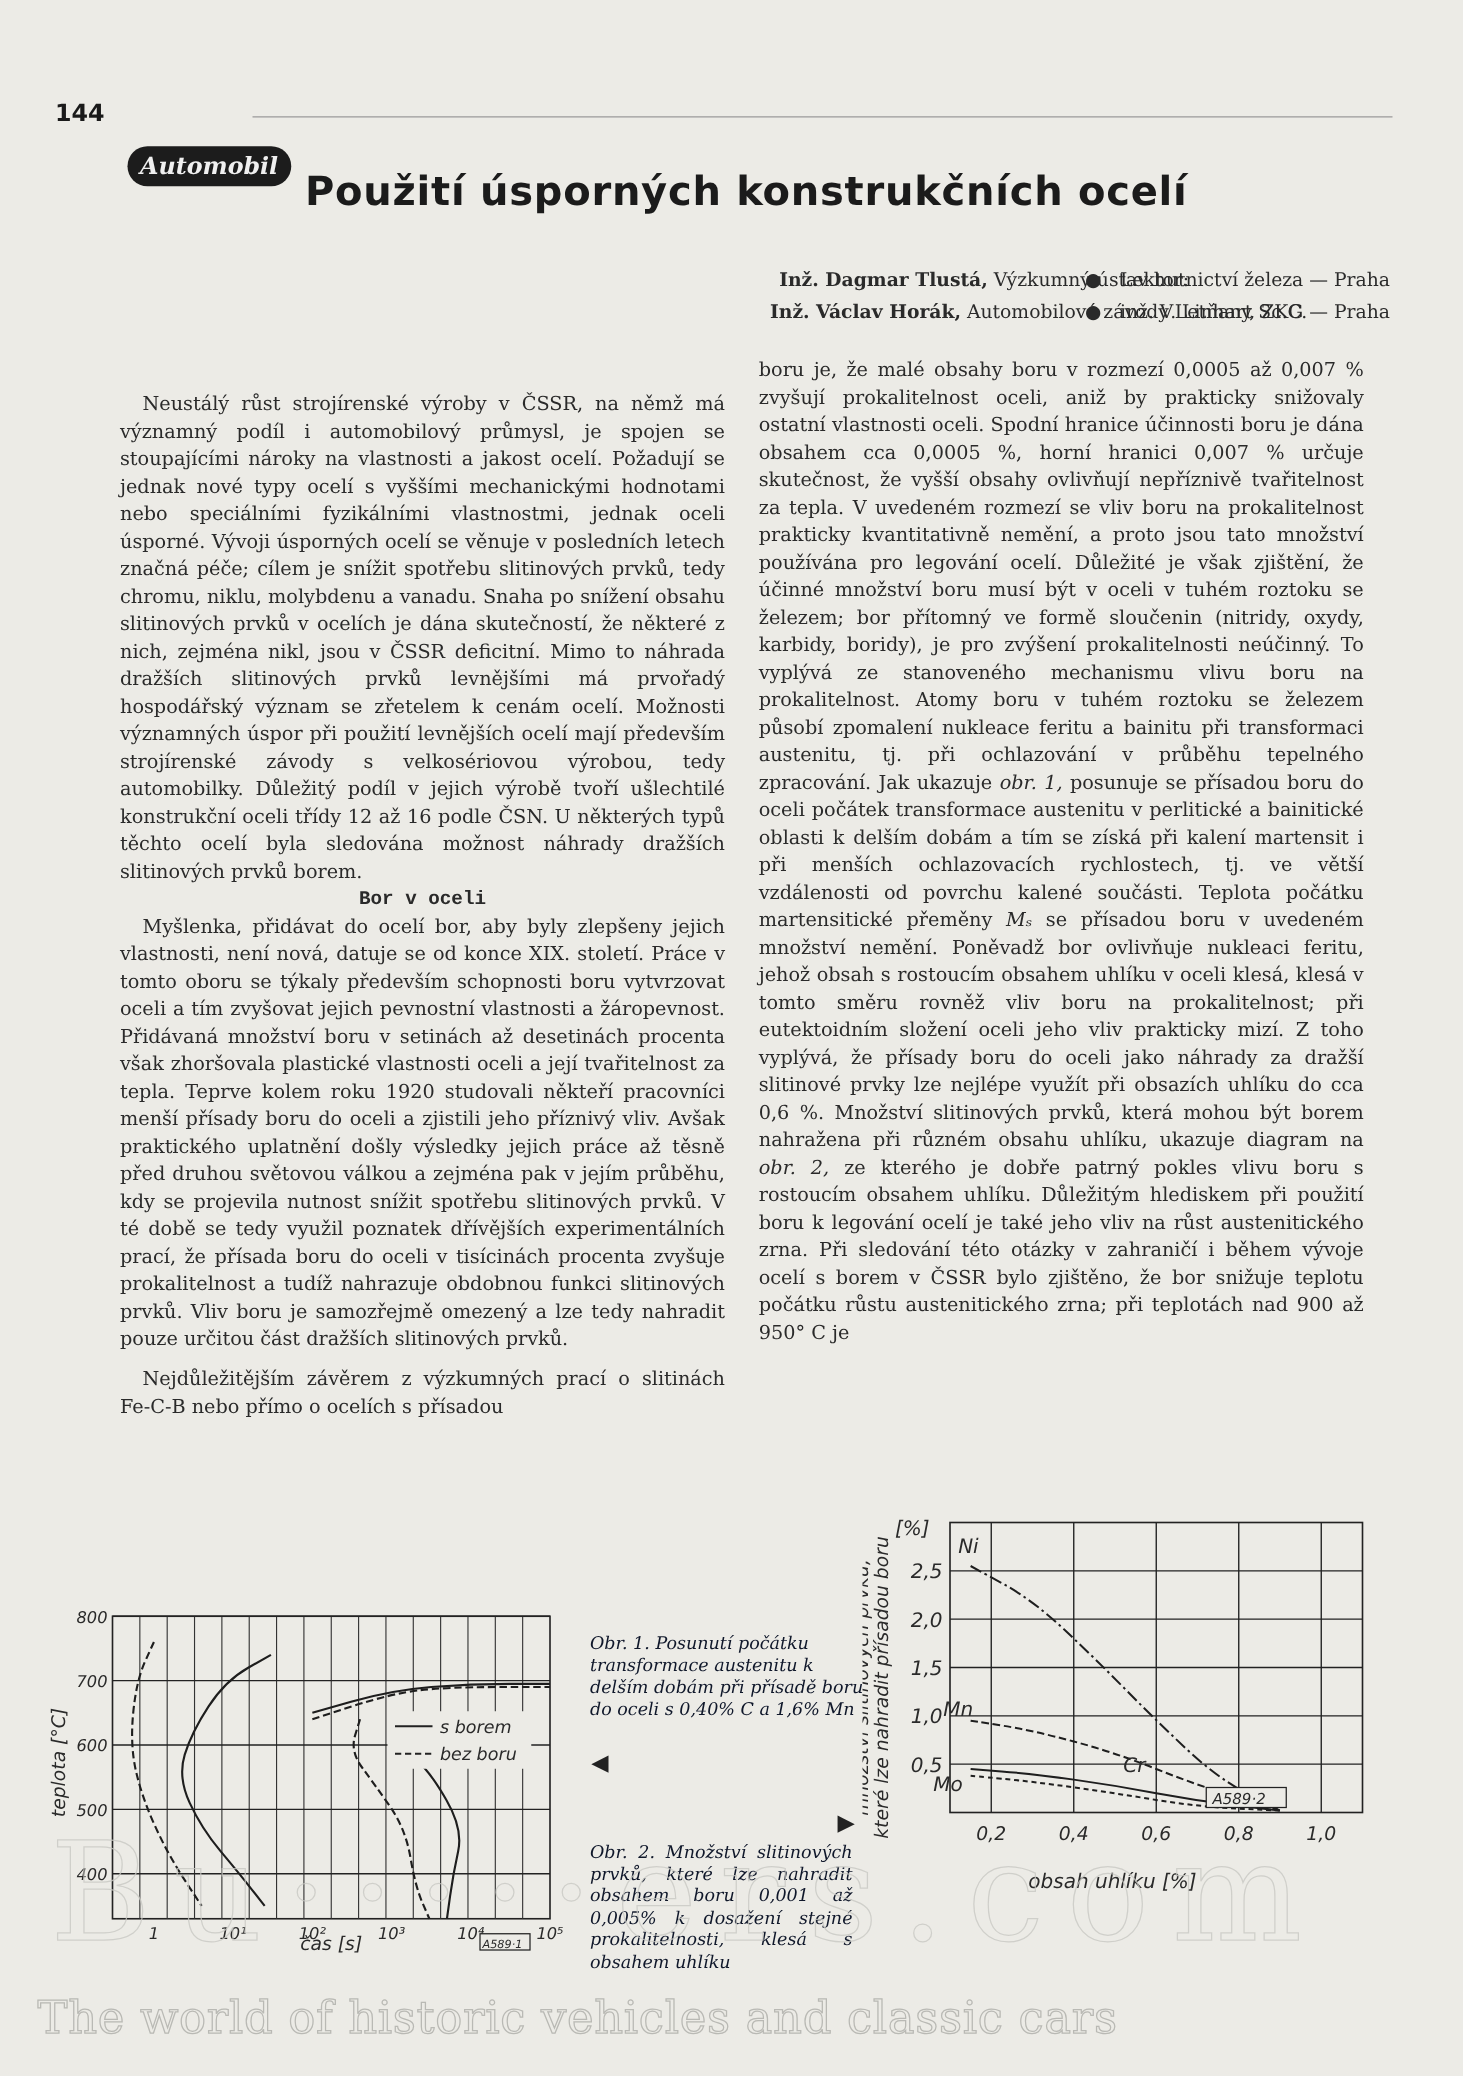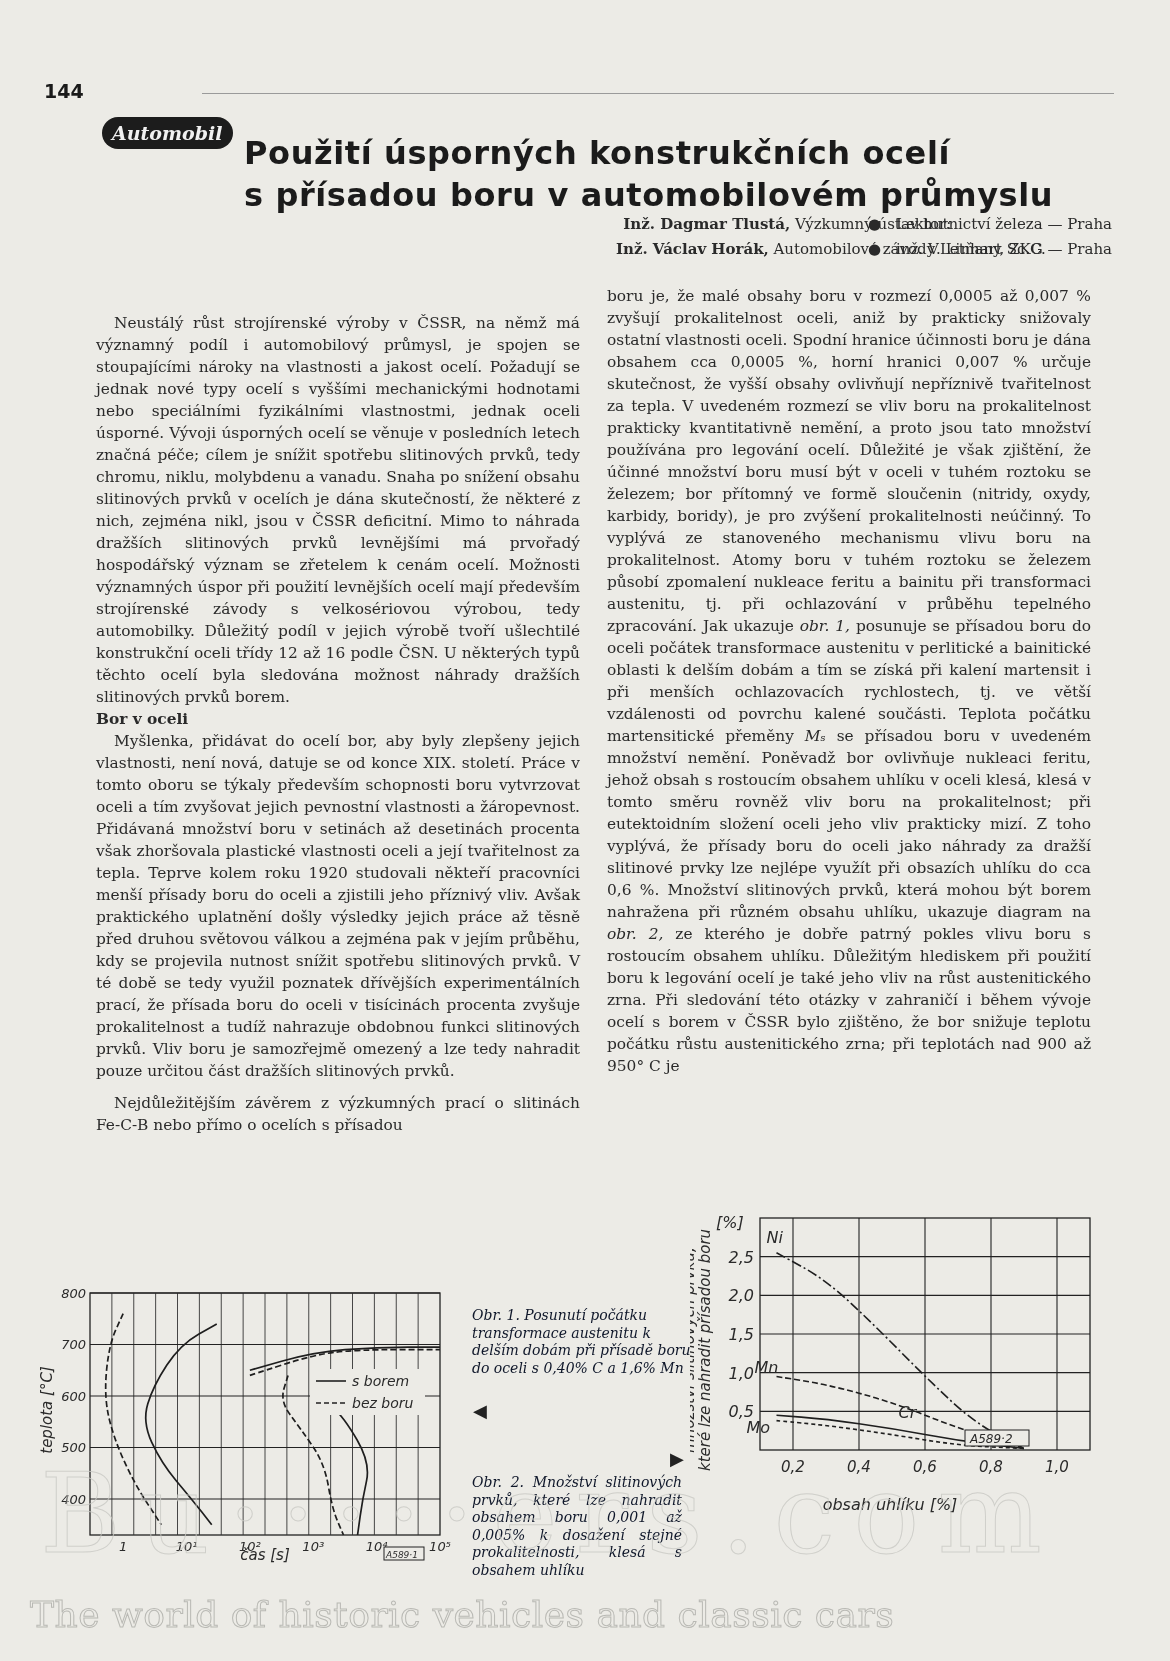--- a/index.html
+++ b/index.html
@@ -24,21 +24,21 @@
   .author-row { position: relative; height: 25px; white-space: nowrap; text-align: right; }
   .author-row b { font-weight: bold; }
   .bullet { position: absolute; left: 636px; top: 0; }
   .reviewer { position: absolute; left: 664px; top: 0; }
 
   .col { position: absolute; font-size: 15.4px; line-height: 22px; text-align: justify; }
   .col-left { left: 96px; top: 285px; width: 484px; margin-top: 27px; }
   .col-right { left: 607px; top: 285px; width: 484px; }
   .col p { margin: 0; }
   .col .indent { text-indent: 18px; }
-  .subheading { text-align: left; font-weight: bold; margin: 0 0 10px 0; }
+  .subheading { text-align: center; font-weight: bold; margin: 0 0 10px 0; font-family: Liberation Mono, monospace; }
   .gap { height: 10px; }
   em { font-style: italic; }
 
   .fig1 { position: absolute; left: 20px; top: 1285px; width: 440px; height: 290px; }
   .fig2 { position: absolute; left: 690px; top: 1210px; width: 410px; height: 310px; }
   svg text { font-family: "DejaVu Sans", sans-serif; font-style: italic; fill: #2a2a2a; }
 
   .caption { position: absolute; font-style: italic; font-size: 14px; line-height: 17.5px; color: #0f172a; }
   .cap1 { left: 472px; top: 1307px; width: 220px; }
   .cap2 { left: 472px; top: 1474px; width: 210px; text-align: justify; font-style: italic; }
@@ -55,21 +55,20 @@
 <body>
 
 <div class="page-header">
   <span class="page-number">144</span>
   <span class="logo">Automobil</span>
   <div class="header-rule"></div>
 </div>
 
 <h1 class="title">
   <span>Použití úsporných konstrukčních ocelí</span><br>
-  <span>s přísadou boru v automobilovém průmyslu</span>
 </h1>
 
 <div class="authors">
   <div class="author-row">
     <b>Inž. Dagmar Tlustá,</b><span> Výzkumný ústav hutnictví železa — Praha</span>
     <span class="bullet">●</span>
     <span class="reviewer">Lektor:</span>
   </div>
   <div class="author-row">
     <b>Inž. Václav Horák,</b><span> Automobilové závody Letňany, ZKG — Praha</span>

